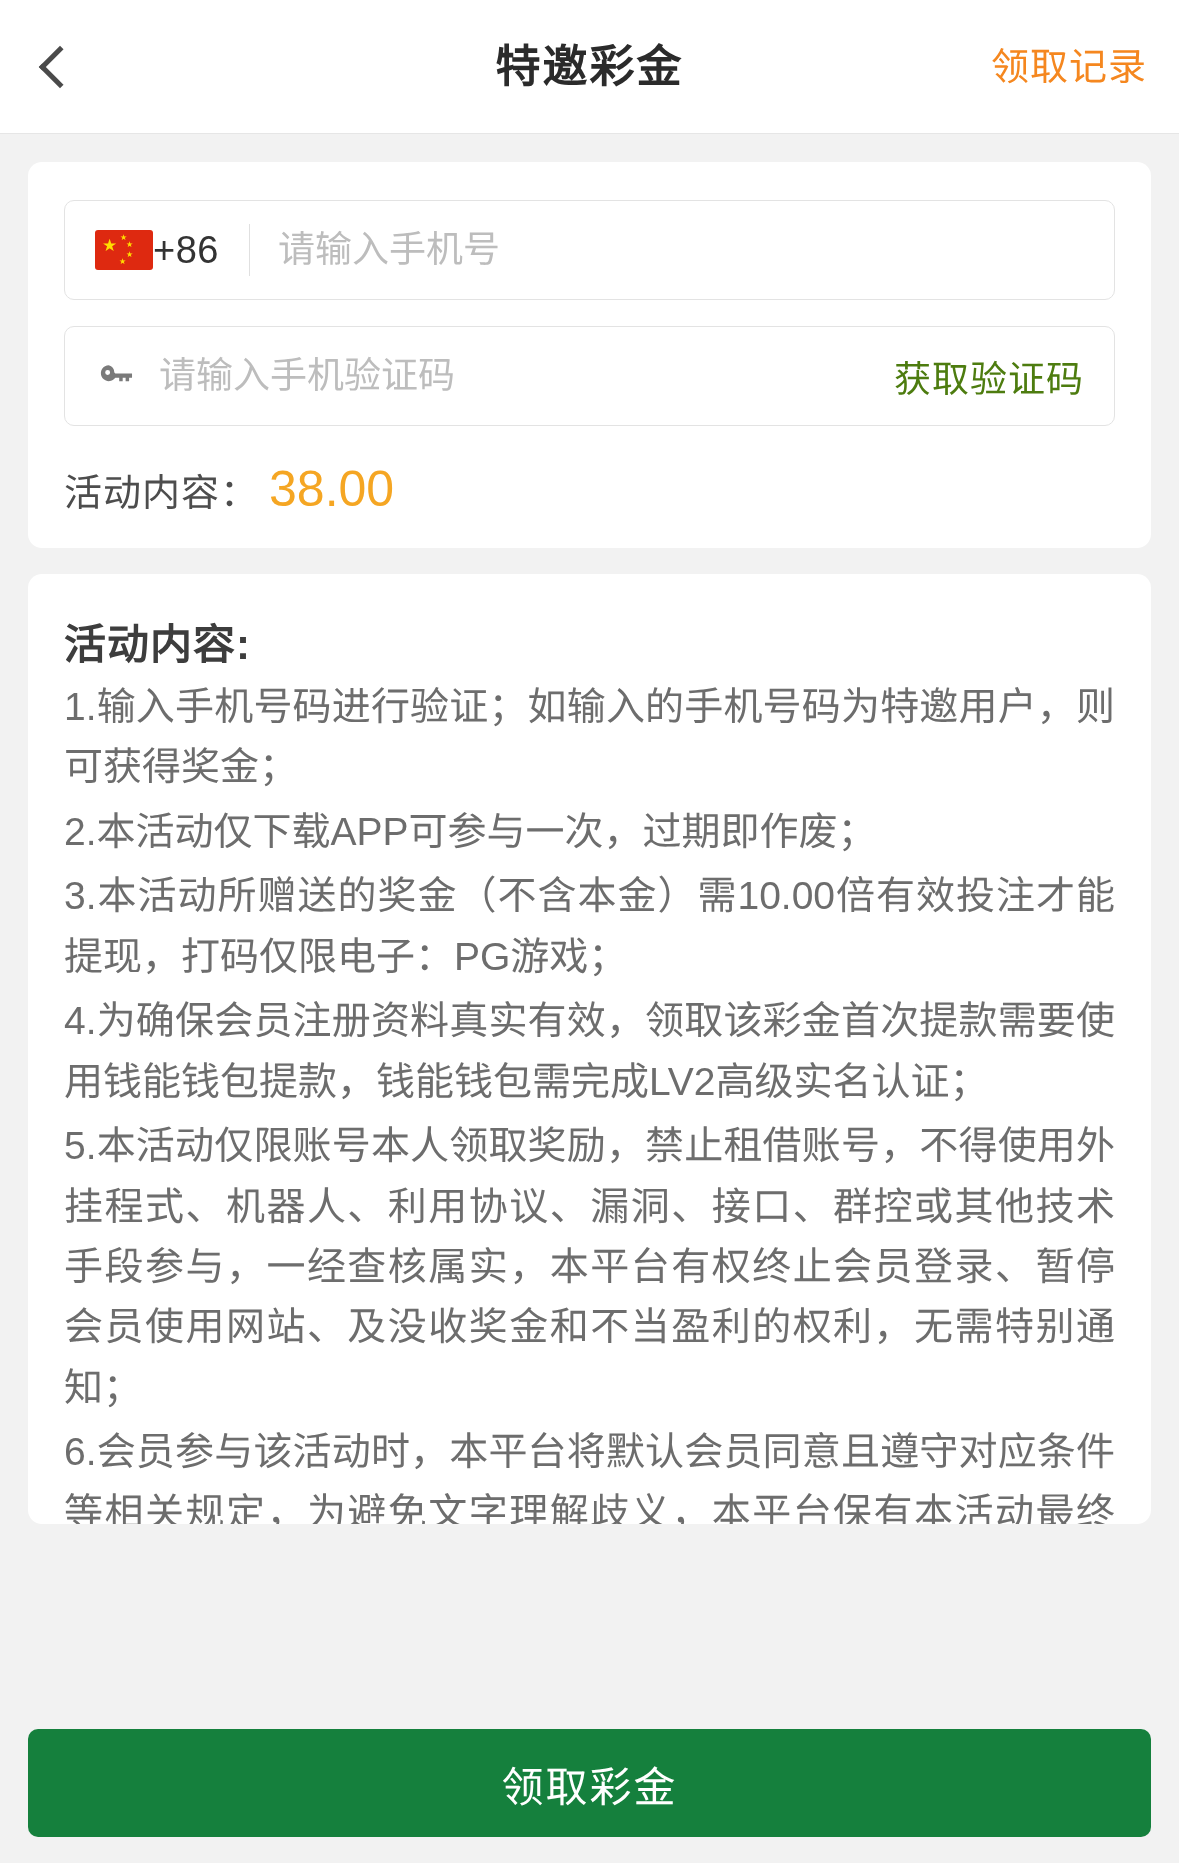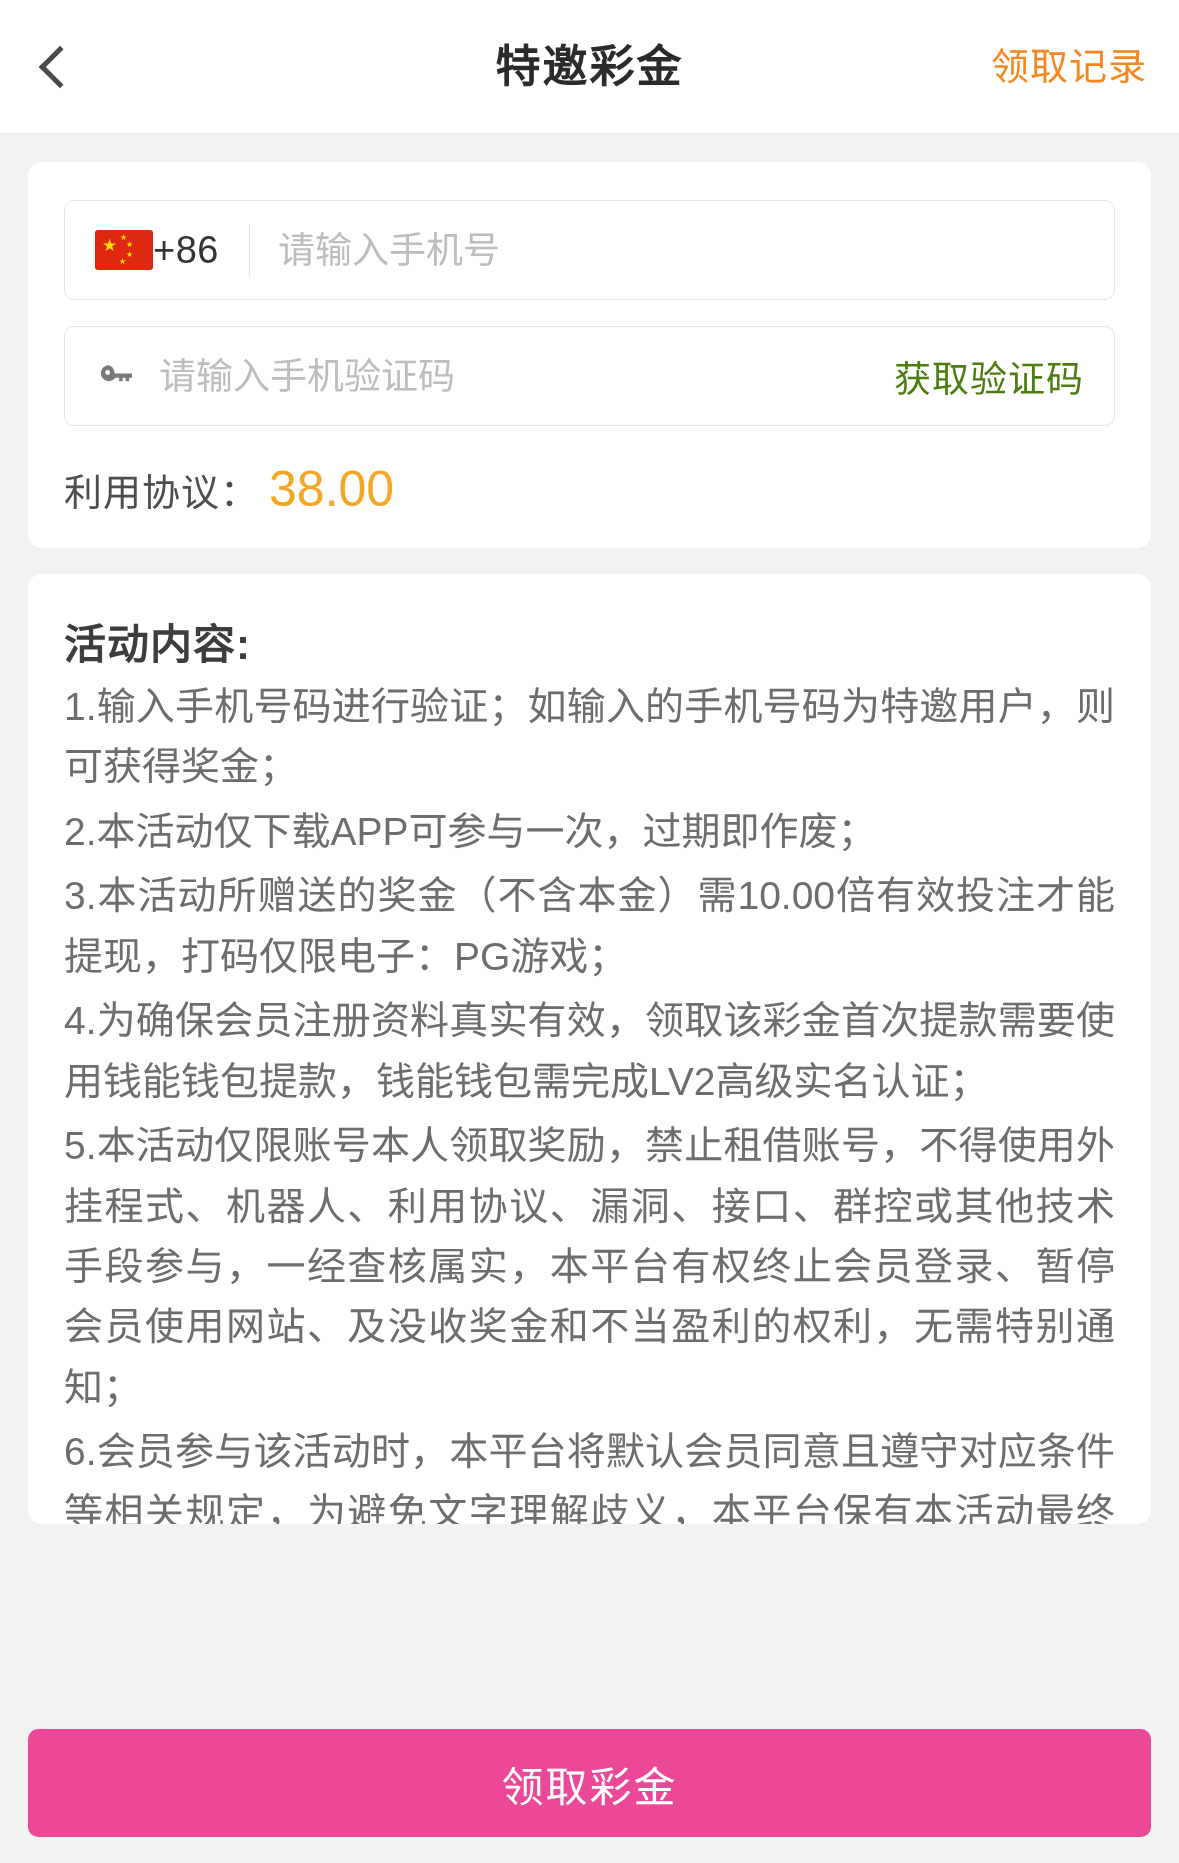--- a/index.html
+++ b/index.html
@@ -146,21 +146,21 @@
     flex: 0 0 auto;
   }
   .text-input {
     flex: 1 1 auto;
     border: none;
     outline: none;
     background: transparent;
     font-size: 37px;
     color: #737373;
     padding: 0 28px;
-    font-family: Liberation Serif, serif;
+    font-family: Liberation Sans, sans-serif;
     height: 100%;
   }
   .text-input::placeholder { color: #bdbdbd; }
 
   .key-icon {
     flex: 0 0 auto;
     margin-left: 28px;
     width: 48px;
     height: 48px;
     display: flex;
@@ -210,21 +210,21 @@
 
   
   .footer {
     flex: 0 0 auto;
     padding: 0 28px 26px 28px;
     background: #f2f2f2;
   }
   .claim-btn {
     width: 100%;
     height: 108px;
-    background: #ec4899;
+    background: #15803d;
     color: #ffffff;
     border: none;
     border-radius: 10px;
     font-size: 42px;
     letter-spacing: 2px;
     font-family: "Liberation Sans", "DejaVu Sans", sans-serif;
     cursor: pointer;
   }
 </style>
 </head>
@@ -263,21 +263,21 @@
         <span class="key-icon">
           <svg width="44" height="44" viewBox="0 0 24 24" aria-hidden="true">
             <path d="M7.5 6.2a4.3 4.3 0 1 0 3.05 7.33l.55-.55h2.1v1.9h1.9v-1.9h1.6v1.9h1.9v-1.9h1.6v-2.4h-9.1l-.55-.55A4.28 4.28 0 0 0 7.5 6.2zm-.6 2.55a1.35 1.35 0 1 1 0 2.7 1.35 1.35 0 0 1 0-2.7z" fill="#7a7a7a"></path>
           </svg>
         </span>
         <input class="text-input" type="text" style="padding-left: 18px;" placeholder="请输入手机验证码">
         <span class="code-btn">获取验证码</span>
       </div>
 
       <div class="amount-row">
-        <span class="amount-label">利用协议：</span>
+        <span class="amount-label">活动内容：</span>
         <span class="amount-value">38.00</span>
       </div>
 
     </div>
 
     <div class="content-card">
       <div class="content-title">活动内容:</div>
       <p class="rule">1.输入手机号码进行验证；如输入的手机号码为特邀用户，则可获得奖金；</p>
       <p class="rule">2.本活动仅下载APP可参与一次，过期即作废；</p>
       <p class="rule">3.本活动所赠送的奖金（不含本金）需10.00倍有效投注才能提现，打码仅限电子：PG游戏；</p>

